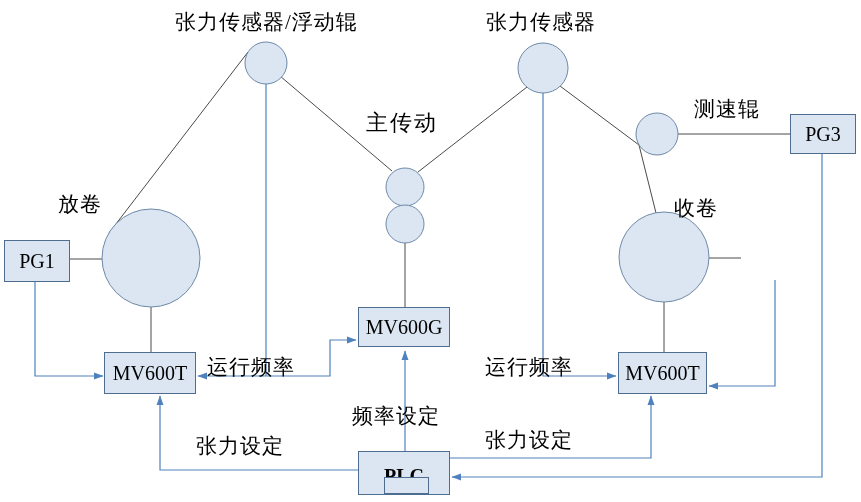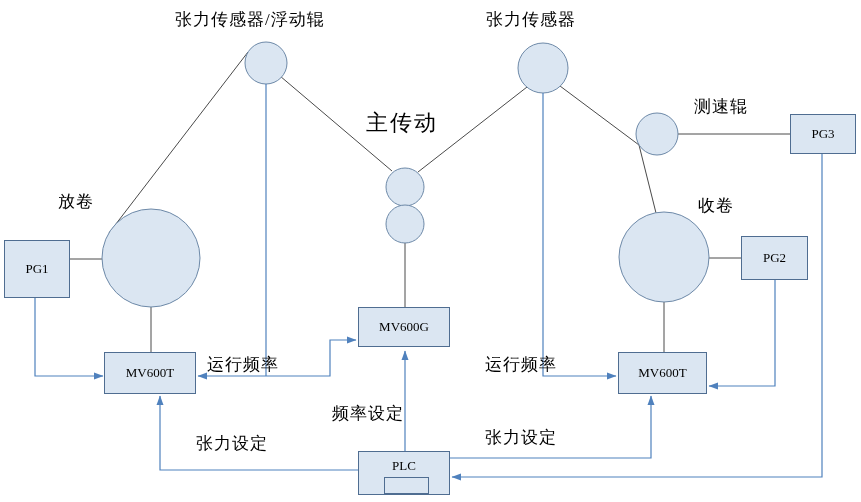--- a/index.html
+++ b/index.html
@@ -15,31 +15,31 @@
   .canvas svg { position: absolute; left: 0; top: 0; }
   .node  { fill: var(--node-fill, #dbe6f2); stroke: var(--node-stroke, #6d89a8); stroke-width: 1; }
   .mech  { stroke: var(--mechanical-line, #4a4a4a); stroke-width: 1; fill: none; }
   .sig   { stroke: var(--signal-line, #4f81bd); stroke-width: 1.2; fill: none; }
   .arrowhead { fill: var(--signal-line, #4f81bd); }
   .box {
     position: absolute;
     background: var(--node-fill, #dbe6f2);
     border: 1px solid var(--box-stroke, #4f6d91);
     display: flex; align-items: center; justify-content: center;
-    font-size: 13px; color: var(--text, #000);
+    font-size: 20px; color: var(--text, #000);
   }
-  .box.plc-box { align-items: flex-start; padding-top: 6px; }
+  .box.plc-box { align-items: center; padding-top: 6px; font-weight: bold; }
   .plc-inner {
     position: absolute; left: 25px; bottom: 0; width: 45px; height: 17px;
     border: 1px solid var(--box-stroke, #4f6d91);
     background: var(--node-fill, #dbe6f2);
   }
   .lbl {
     position: absolute; white-space: nowrap;
-    font-size: 17px; letter-spacing: 1px; color: var(--text, #000);
+    font-size: 21px; letter-spacing: 1px; color: var(--text, #000);
   }
   .lbl.big { font-size: 22px; letter-spacing: 2px; }
 </style>
 </head>
 <body>
 
 <div class="canvas">
 
   <svg width="861" height="502" viewBox="0 0 861 502">
     <defs>
@@ -73,48 +73,45 @@
     <path class="sig" d="M266,376 L198,376" marker-end="url(#arr)"></path>
     <path class="sig" d="M266,376 L330,376 L330,340 L356,340" marker-end="url(#arr)"></path>
     <path class="sig" d="M543,93 L543,376 L616,376" marker-end="url(#arr)"></path>
     <path class="sig" d="M775,280 L775,386 L709,386" marker-end="url(#arr)"></path>
     <path class="sig" d="M822,153 L822,477 L452,477" marker-end="url(#arr)"></path>
     <path class="sig" d="M405,451 L405,351" marker-end="url(#arr)"></path>
     <path class="sig" d="M358,470 L160,470 L160,396" marker-end="url(#arr)"></path>
     <path class="sig" d="M450,458 L651,458 L651,396" marker-end="url(#arr)"></path>
   </svg>
 
-  <div class="box" style="left:4px;top:240px;width:66px;height:58px">
+  <div class="box" style="left:4px;top:240px;width:66px;height:42px">
     <span>PG1</span>
   </div>
   <div class="box" style="left:790px;top:114px;width:66px;height:40px">
     <span>PG3</span>
-  </div>
-  <div class="box" style="left:741px;top:236px;width:67px;height:44px">
-    <span>PG2</span>
   </div>
   <div class="box" style="left:104px;top:352px;width:92px;height:42px">
     <span>MV600T</span>
   </div>
   <div class="box" style="left:358px;top:307px;width:92px;height:40px">
     <span>MV600G</span>
   </div>
   <div class="box" style="left:618px;top:352px;width:89px;height:42px">
     <span>MV600T</span>
   </div>
   <div class="box plc-box" style="left:358px;top:451px;width:92px;height:44px">
     <span>PLC</span>
     <span class="plc-inner"></span>
   </div>
 
   <div class="lbl" style="left:175px;top:8px">张力传感器/浮动辊</div>
   <div class="lbl" style="left:486px;top:8px">张力传感器</div>
   <div class="lbl big" style="left:366px;top:108px">主传动</div>
   <div class="lbl" style="left:694px;top:95px">测速辊</div>
   <div class="lbl" style="left:58px;top:190px">放卷</div>
-  <div class="lbl" style="left:698px;top:194px">收卷</div>
+  <div class="lbl" style="left:674px;top:194px">收卷</div>
   <div class="lbl" style="left:207px;top:353px">运行频率</div>
   <div class="lbl" style="left:485px;top:353px">运行频率</div>
-  <div class="lbl" style="left:332px;top:402px">频率设定</div>
+  <div class="lbl" style="left:352px;top:402px">频率设定</div>
   <div class="lbl" style="left:196px;top:432px">张力设定</div>
   <div class="lbl" style="left:485px;top:426px">张力设定</div>
 
 </div>
 
 </body></html>

